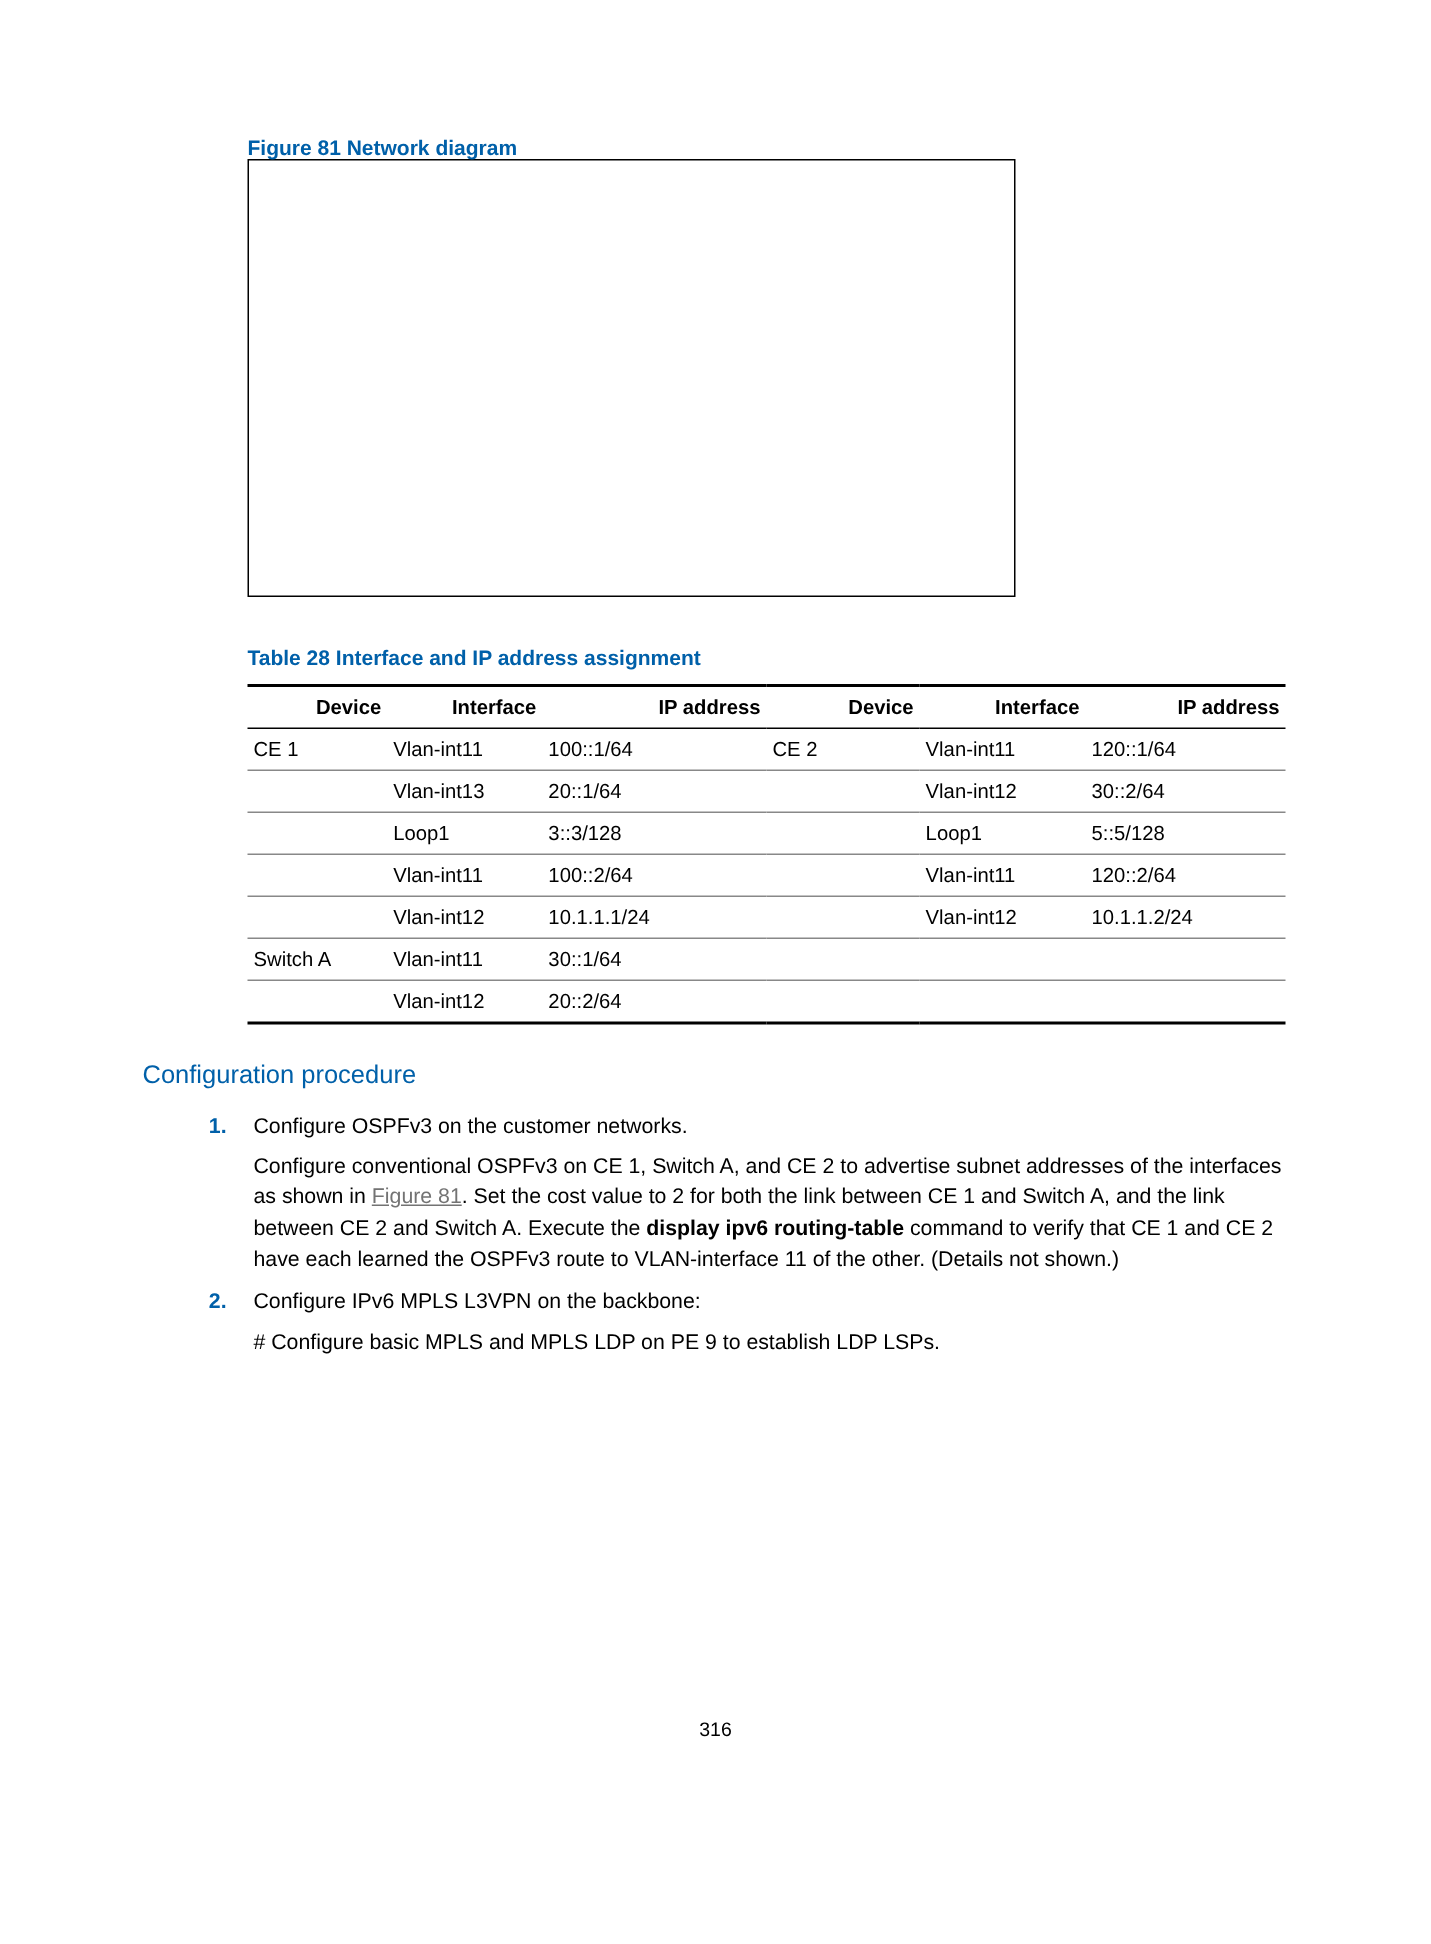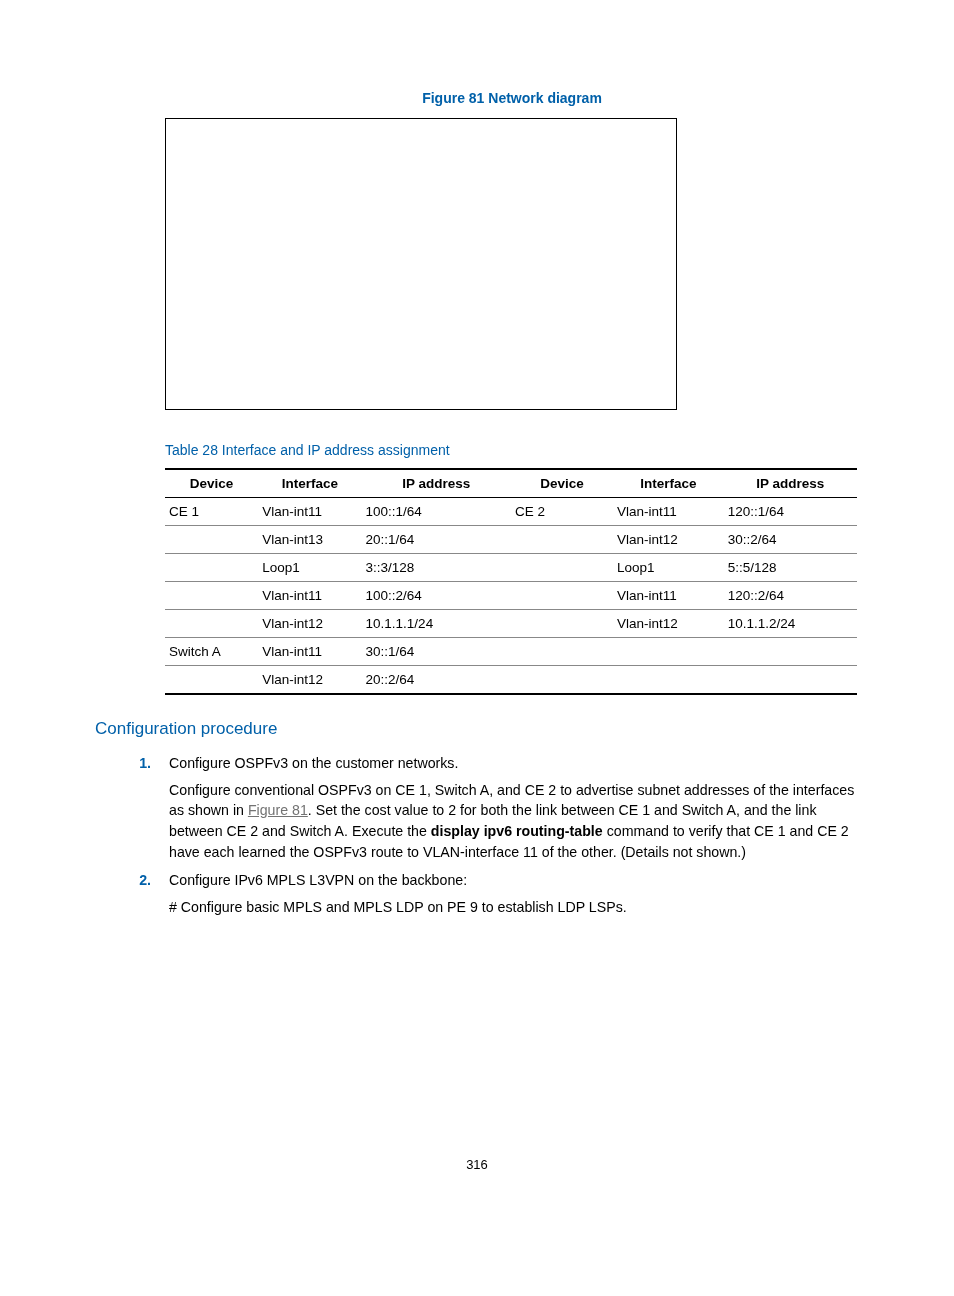--- a/index.html
+++ b/index.html
@@ -12,51 +12,49 @@
   }
   .page {
     padding: 90px 95px 60px 95px;
     box-sizing: border-box;
   }
   .figure-caption {
     color: #0060a9;
     font-weight: bold;
     font-size: 14px;
     margin-left: 70px;
-    margin-bottom: 12px;
-    text-align: center;
   }
   .figure-box {
     border: 1px solid #000;
     margin-left: 70px;
     width: 510px;
     height: 290px;
     margin-bottom: 30px;
   }
   .table-caption {
     color: #0060a9;
-    font-weight: normal;
+    font-weight: bold;
     font-size: 14px;
     margin-left: 70px;
     margin-bottom: 10px;
     margin-top: 32px;
   }
   table {
     border-collapse: collapse;
     margin-left: 70px;
     width: 692px;
     font-size: 13.5px;
   }
   thead tr {
     border-top: 2px solid #000;
     border-bottom: 1.5px solid #000;
   }
   th {
     font-weight: bold;
-    text-align: center;
+    text-align: right;
     padding: 6px 4px;
   }
   td {
     padding: 6px 4px;
     border-bottom: 1px solid #888;
     vertical-align: top;
   }
   tr.last-row td {
     border-bottom: 2px solid #000;
   }

